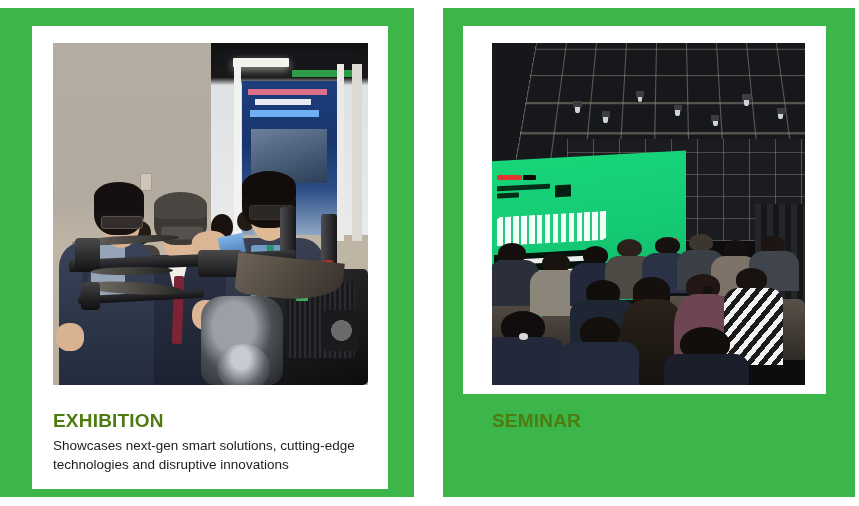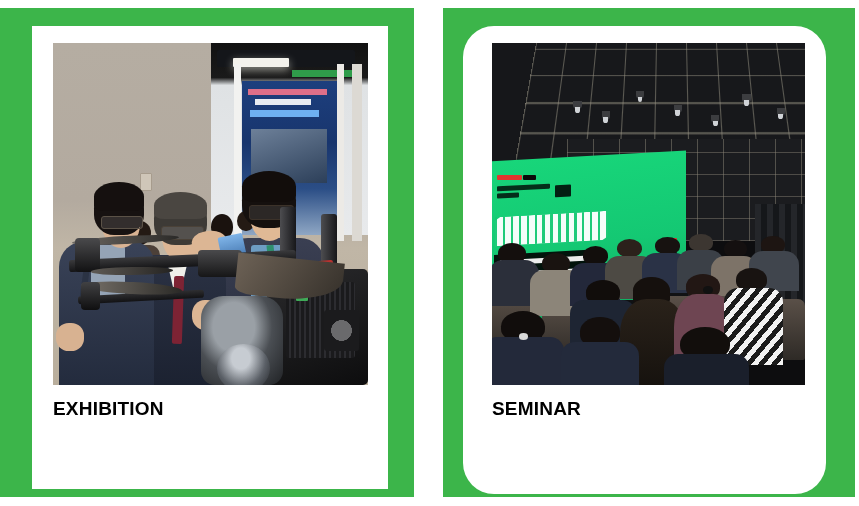--- a/index.html
+++ b/index.html
@@ -10,33 +10,33 @@
   }
   .stage{position:absolute;left:0;top:0;width:859px;height:506px;background:#fff;}
 
   
   .card{position:absolute;background:var(--accent,#3cb54a);}
   .card-1{left:0px;  top:8px; width:414px; height:489px;}
   .card-2{left:443px;top:8px; width:412px; height:489px;}
 
   .panel{position:absolute;background:#ffffff;}
   .card-1 .panel{left:32px; top:18px; width:356px; height:463px;}
-  .card-2 .panel{left:20px; top:18px; width:363px; height:468px;border-radius:31px;}
+  .card-2 .panel{left:20px; top:18px; width:363px; height:368px;}
 
   .photo{position:absolute;overflow:hidden;background:#9b9289;}
   .card-1 .photo{left:21px; top:17px; width:315px; height:342px;}
   .card-2 .photo{left:29px; top:17px; width:313px; height:342px;}
 
   .txt{position:absolute;left:21px;right:-10px;}
   .card-1 .txt{top:372px;}
   .card-2 .txt{left:29px;top:372px;}
 
   .c-title{
-    font-size:19px;font-weight:bold;color:#000000;letter-spacing:.2px;
-    line-height:22px;margin:0 0 5px 0;white-space:nowrap;
+    font-size:19px;font-weight:bold;color:#4d7c0f;letter-spacing:.2px;
+    line-height:22px;margin:12px 0 5px 0;white-space:nowrap;
   }
   .c-body{
     font-size:13.5px;color:#1d1d1d;line-height:18.5px;margin:0;
     max-width:352px;
   }
   .card-2 .c-body{max-width:336px;}
 
   
   .ph1{position:absolute;inset:0;background:
       linear-gradient(#b5ada2 0%,#b3aa9f 46%,#c0b6a6 60%,#b9ae9c 100%);}
@@ -317,20 +317,21 @@
           <div class="d-fan"></div>
           <div class="d-wing"></div>
           <div class="d-gimbal"></div>
           <div class="d-gimbal2"></div>
           <div class="hand3"></div>
         </div>
       </div>
 
       <div class="txt">
         <p class="c-title">EXHIBITION</p>
+        <p class="c-body">Showcases next-gen smart solutions, cutting-edge technologies and disruptive innovations</p>
       </div>
 
     </div>
   </div>
 
   <div class="card card-2">
     <div class="panel">
 
       <div class="photo">
         <div class="ph2">

